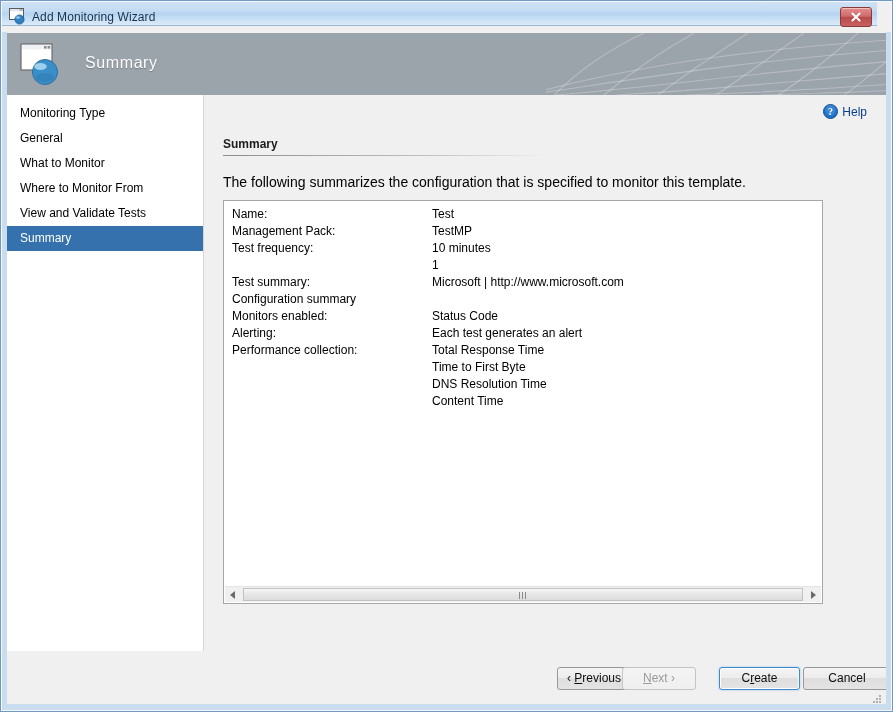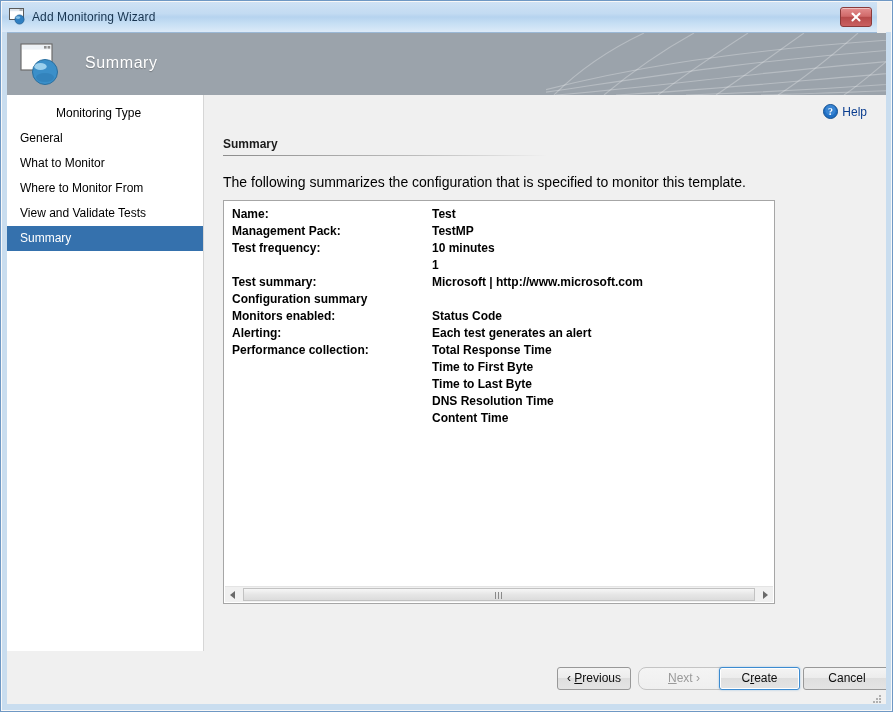--- a/index.html
+++ b/index.html
@@ -32,21 +32,21 @@
     background: #c9ddef;
   }
   #edge-left  { left: 1px;  top: 31px; width: 5px; bottom: 1px; }
   #edge-right { right: 1px; top: 31px; width: 5px; bottom: 1px; }
   #edge-bottom{ left: 1px;  right: 1px; bottom: 1px; height: 6px; }
 
   
   #titlebar {
     position: absolute;
     left: 1px; top: 1px; right: 15px;
-    height: 31px;
+    height: 24px;
     background: linear-gradient(to bottom,
       #cfe2f5 0%, #c3dbf2 38%, #b6d3ef 50%, #c6dff4 72%, #dceaf8 100%);
     border-bottom: 1px solid #9ab8d6;
     box-sizing: border-box;
   }
   #title-icon {
     position: absolute;
     left: 7px; top: 6px;
     width: 18px; height: 17px;
   }
@@ -122,21 +122,21 @@
   }
   .nav-item {
     height: 25px;
     line-height: 25px;
     padding-left: 13px;
     font-size: 12px;
     color: #000000;
     white-space: nowrap;
     cursor: default;
   }
-  .nav-item:first-child { margin-top: 6px; margin-left: 36px; }
+  .nav-item:first-child { margin-top: 6px; }
   .nav-item.selected {
     background: #3571ad;
     color: #ffffff;
   }
 
   
   #content {
     position: absolute;
     left: 203px; top: 94px; right: 6px;
     height: 556px;
@@ -175,26 +175,25 @@
     left: 19px; top: 79px;
     font-size: 14px;
     color: #000;
     white-space: nowrap;
   }
 
   
   #summary-box {
     position: absolute;
     left: 19px; top: 105px;
-    width: 552px; height: 404px;
+    width: 600px; height: 404px;
     background: #ffffff;
     border: 1px solid #a6a6a6;
     box-sizing: border-box;
     overflow: hidden;
-    font-weight: bold;
   }
   #summary-rows {
     position: absolute;
     left: 0; top: 5px; right: 0;
     padding: 0 0 0 8px;
   }
   .srow {
     position: relative;
     height: 17px;
     line-height: 17px;
@@ -282,22 +281,22 @@
     background: linear-gradient(to bottom, #f4f4f4 0%, #ececec 48%, #dedede 50%, #e4e4e4 100%);
     border: 1px solid #989898;
     border-radius: 3px;
     box-sizing: border-box;
     cursor: pointer;
     text-align: center;
     line-height: 21px;
     white-space: nowrap;
   }
   #btn-previous { left: 550px; width: 74px; }
-  #btn-next     { left: 631px; width: 92px; color: #9a9a9a; border-color: #c4c4c4;
-                  background: linear-gradient(to bottom, #f4f4f4 0%, #efefef 100%); cursor: default; border-radius: 8px; }
+  #btn-next     { left: 615px; width: 74px; color: #9a9a9a; border-color: #c4c4c4;
+                  background: linear-gradient(to bottom, #f4f4f4 0%, #efefef 100%); cursor: default; }
   #btn-create   { left: 712px; width: 81px;
                   border: 1px solid #3c8bd0;
                   box-shadow: inset 0 0 0 1px #ffffff, 0 0 2px rgba(60,139,208,.5); }
   #btn-cancel   { left: 796px; width: 88px; }
   .ul { text-decoration: underline; }
 
   #resize-grip {
     position: absolute;
     right: 3px; bottom: 2px;
     width: 12px; height: 12px;
@@ -419,24 +418,20 @@
           <div class="srow">
             <span class="slabel">Performance collection:</span>
             <span class="svalue">Total Response Time</span>
           </div>
           <div class="srow">
             <span class="slabel"></span>
             <span class="svalue">Time to First Byte</span>
           </div>
           <div class="srow">
             <span class="slabel"></span>
-            <span class="svalue">Time to Last Byte</span>
-          </div>
-          <div class="srow">
-            <span class="slabel"></span>
             <span class="svalue">DNS Resolution Time</span>
           </div>
           <div class="srow">
             <span class="slabel"></span>
             <span class="svalue">Content Time</span>
           </div>
         </div>
 
       <div id="hscroll">
         <div class="sb-arrow" id="sb-left">

